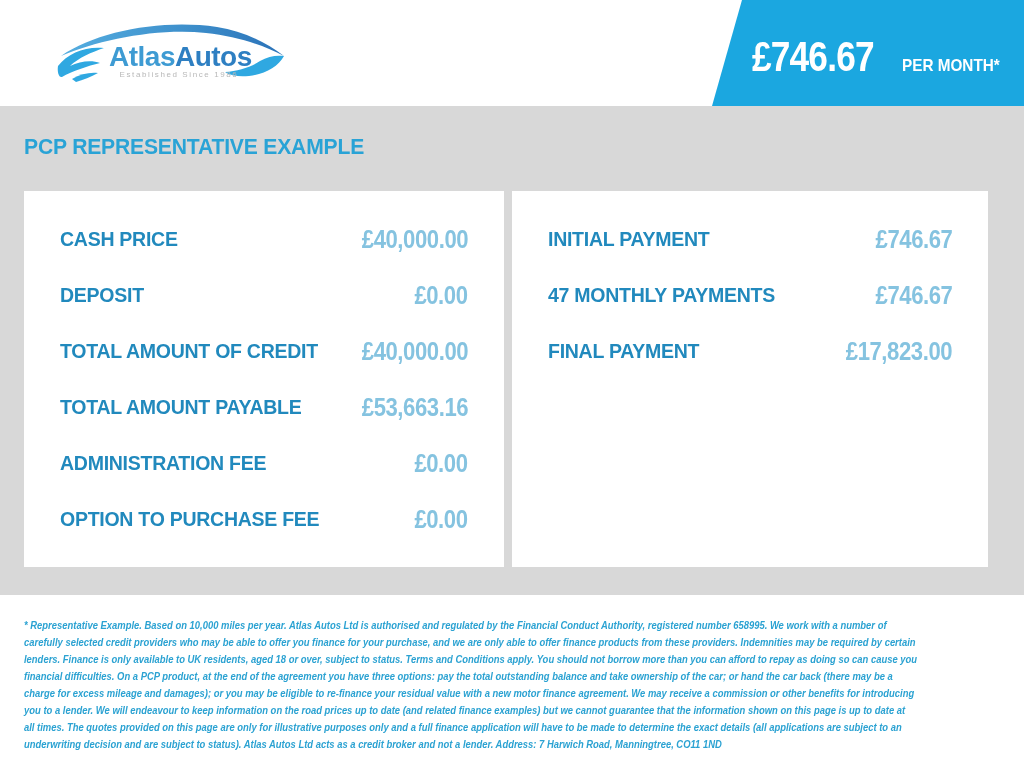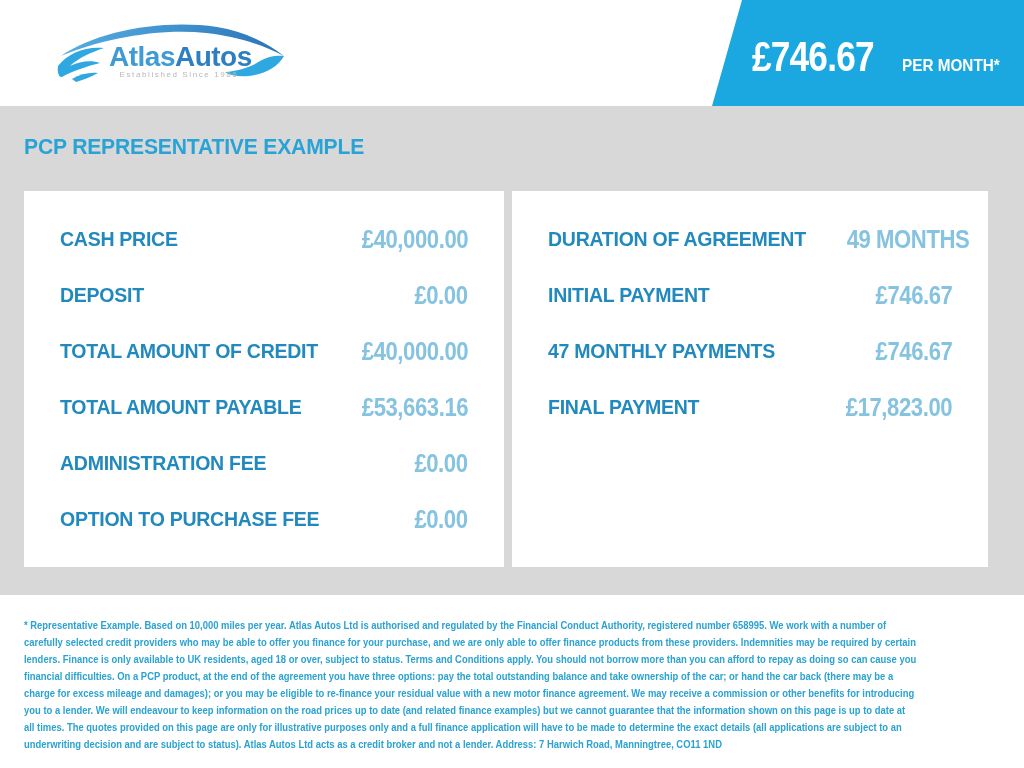--- a/index.html
+++ b/index.html
@@ -32,21 +32,21 @@
   .card-right { width:476px; }
   .row { height:56px; display:flex; justify-content:space-between; align-items:center; }
   .lbl { color:var(--label-blue,#2189BD); font-size:21px; font-weight:bold;
          letter-spacing:-0.3px; white-space:nowrap;
          transform:scaleX(0.93); transform-origin:left center; }
   .val { color:var(--value-blue,#85C3E0); font-size:26px; font-weight:bold;
          letter-spacing:-0.5px; white-space:nowrap;
          transform:scaleX(0.85); transform-origin:right center; }
 
   
-  .footer { width:1024px; padding:22px 24px 0 24px; background:#fff; }
+  .footer { width:1024px; padding:22px 24px 0 24px; background:#fff;font-style:italic; }
   .disclaimer { width:1090px; color:var(--disclaimer-blue,#2BA2D2); font-size:11.5px;
                 font-weight:bold; line-height:17px; letter-spacing:0;
                 transform:scaleX(0.82); transform-origin:left top; }
 
   svg text { font-family:"Liberation Sans", sans-serif; }
 </style>
 </head>
 <body>
 
 <div class="header">
@@ -102,24 +102,20 @@
         <span class="val">£0.00</span>
       </div>
       <div class="row">
         <span class="lbl">OPTION TO PURCHASE FEE</span>
         <span class="val">£0.00</span>
       </div>
     </div>
 
     <div class="card card-right">
       <div class="row">
-        <span class="lbl">DURATION OF AGREEMENT</span>
-        <span class="val">49 MONTHS</span>
-      </div>
-      <div class="row">
         <span class="lbl">INITIAL PAYMENT</span>
         <span class="val">£746.67</span>
       </div>
       <div class="row">
         <span class="lbl">47 MONTHLY PAYMENTS</span>
         <span class="val">£746.67</span>
       </div>
       <div class="row">
         <span class="lbl">FINAL PAYMENT</span>
         <span class="val">£17,823.00</span>

